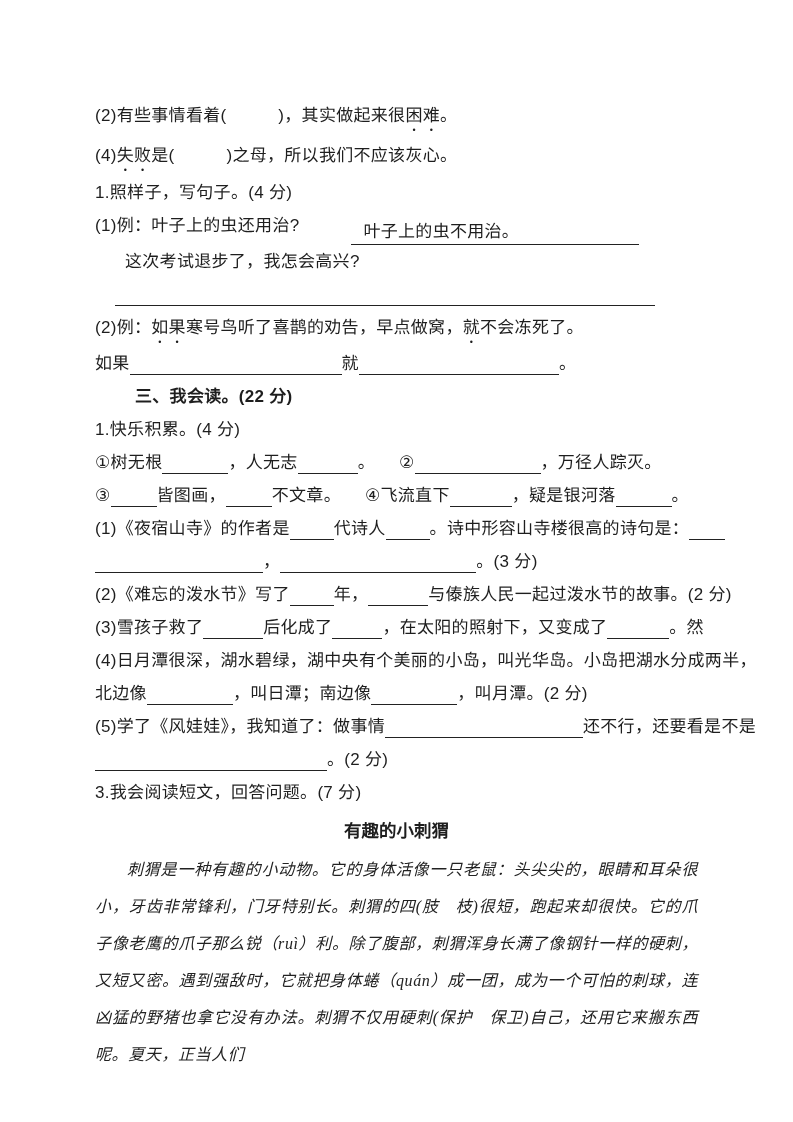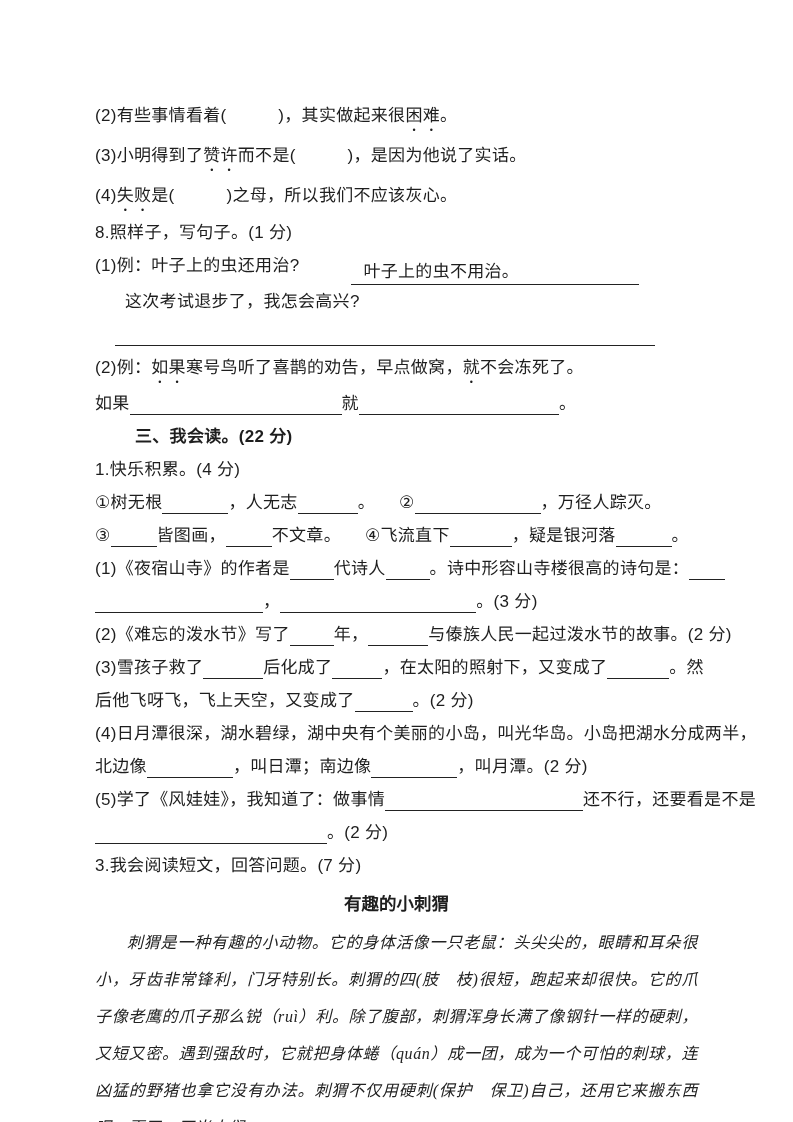--- a/index.html
+++ b/index.html
@@ -65,37 +65,35 @@
     color: #222222;
   }
 </style>
 </head>
 <body>
 
 <div class="page">
   <div class="content">
     <div id="doc-root">
         <div class="line sp40"><span class="run">(2)有些事情看着(　　　)，其实做起来很</span><span class="emph">困难</span><span class="run">。</span></div>
-        <div class="line sp40"><span class="run">(3)小明得到了</span><span class="emph">赞许</span><span class="run">而不是(　　　)，是因为他说了实话。</span></div>
         <div class="line sp40"><span class="run">(4)</span><span class="emph">失败</span><span class="run">是(　　　)之母，所以我们不应该灰心。</span></div>
-        <div class="line"><span class="run">8.照样子，写句子。(1 分)</span></div>
+        <div class="line"><span class="run">1.照样子，写句子。(4 分)</span></div>
         <div class="line"><span class="run">(1)例：叶子上的虫还用治?</span><span class="gap" style="width: 52px;"></span><span class="blank" style="min-width: 288px; font-family: Liberation Serif, serif;">叶子上的虫不用治。</span></div>
         <div class="line" style="padding-left: 30px;"><span class="run">这次考试退步了，我怎会高兴?</span></div>
         <div class="line" style="padding-left: 20px;"><span class="blank" style="min-width: 540px;"></span></div>
         <div class="line"><span class="run">(2)例：</span><span class="emph">如果</span><span class="run">寒号鸟听了喜鹊的劝告，早点做窝，</span><span class="emph">就</span><span class="run">不会冻死了。</span></div>
         <div class="line"><span class="run">如果</span><span class="blank" style="min-width: 212px;"></span><span class="run">就</span><span class="blank" style="min-width: 200px;"></span><span class="run">。</span></div>
         <div class="line bold"><span class="run">三、我会读。(22 分)</span></div>
         <div class="line"><span class="run">1.快乐积累。(4 分)</span></div>
         <div class="line"><span class="run">①树无根</span><span class="blank" style="min-width: 66px;"></span><span class="run">，人无志</span><span class="blank" style="min-width: 60px;"></span><span class="run">。</span><span class="gap" style="width: 24px;"></span><span class="run">②</span><span class="blank" style="min-width: 126px;"></span><span class="run">，万径人踪灭。</span></div>
         <div class="line"><span class="run">③</span><span class="blank" style="min-width: 46px;"></span><span class="run">皆图画，</span><span class="blank" style="min-width: 46px;"></span><span class="run">不文章。</span><span class="gap" style="width: 24px;"></span><span class="run">④飞流直下</span><span class="blank" style="min-width: 62px;"></span><span class="run">，疑是银河落</span><span class="blank" style="min-width: 56px;"></span><span class="run">。</span></div>
         <div class="line"><span class="run">(1)《夜宿山寺》的作者是</span><span class="blank" style="min-width: 44px;"></span><span class="run">代诗人</span><span class="blank" style="min-width: 44px;"></span><span class="run">。诗中形容山寺楼很高的诗句是：</span><span class="blank" style="min-width: 36px;"></span></div>
         <div class="line"><span class="blank" style="min-width: 168px;"></span><span class="run">，</span><span class="blank" style="min-width: 196px;"></span><span class="run">。(3 分)</span></div>
         <div class="line"><span class="run">(2)《难忘的泼水节》写了</span><span class="blank" style="min-width: 44px;"></span><span class="run">年，</span><span class="blank" style="min-width: 60px;"></span><span class="run">与傣族人民一起过泼水节的故事。(2 分)</span></div>
         <div class="line"><span class="run">(3)雪孩子救了</span><span class="blank" style="min-width: 60px;"></span><span class="run">后化成了</span><span class="blank" style="min-width: 50px;"></span><span class="run">，在太阳的照射下，又变成了</span><span class="blank" style="min-width: 62px;"></span><span class="run">。然</span></div>
-        <div class="line"><span class="run">后他飞呀飞，飞上天空，又变成了</span><span class="blank" style="min-width: 58px;"></span><span class="run">。(2 分)</span></div>
         <div class="line"><span class="run">(4)日月潭很深，湖水碧绿，湖中央有个美丽的小岛，叫光华岛。小岛把湖水分成两半，</span></div>
         <div class="line"><span class="run">北边像</span><span class="blank" style="min-width: 86px;"></span><span class="run">，叫日潭；南边像</span><span class="blank" style="min-width: 86px;"></span><span class="run">，叫月潭。(2 分)</span></div>
         <div class="line"><span class="run">(5)学了《风娃娃》，我知道了：做事情</span><span class="blank" style="min-width: 198px;"></span><span class="run">还不行，还要看是不是</span></div>
         <div class="line"><span class="blank" style="min-width: 232px;"></span><span class="run">。(2 分)</span></div>
         <div class="line"><span class="run">3.我会阅读短文，回答问题。(7 分)</span></div>
       </div>
     <div class="reading-title">有趣的小刺猬</div>
     <p class="reading-para">刺猬是一种有趣的小动物。它的身体活像一只老鼠：头尖尖的，眼睛和耳朵很小，牙齿非常锋利，门牙特别长。刺猬的四(肢　枝)很短，跑起来却很快。它的爪子像老鹰的爪子那么锐（ruì）利。除了腹部，刺猬浑身长满了像钢针一样的硬刺，又短又密。遇到强敌时，它就把身体蜷（quán）成一团，成为一个可怕的刺球，连凶猛的野猪也拿它没有办法。刺猬不仅用硬刺(保护　保卫)自己，还用它来搬东西呢。夏天，正当人们</p>
   </div>
 </div>

